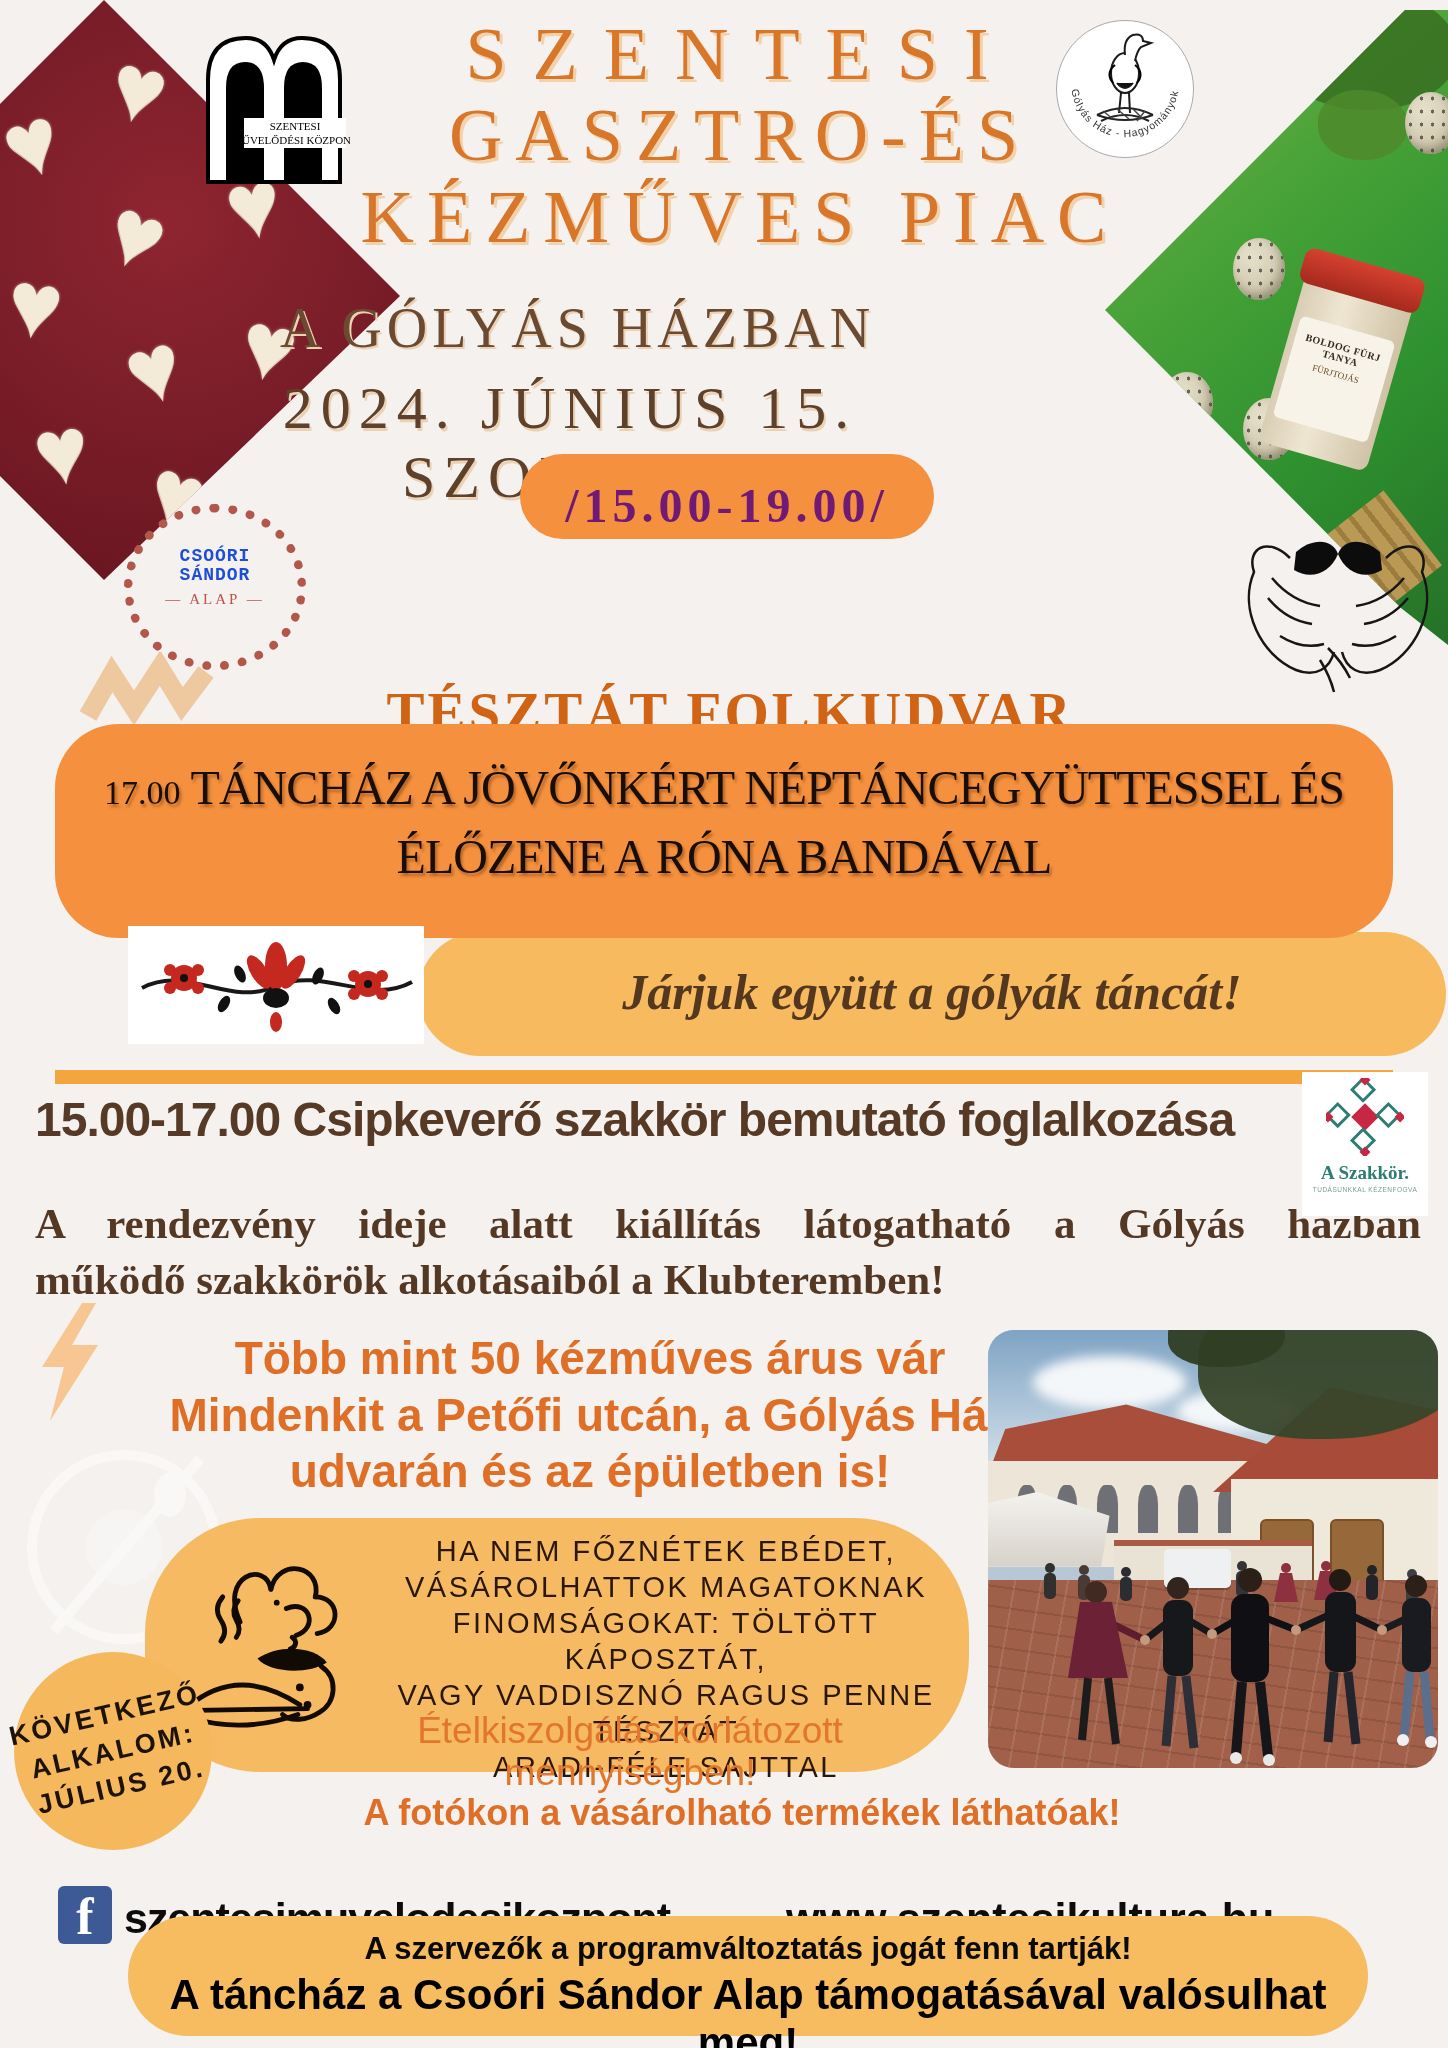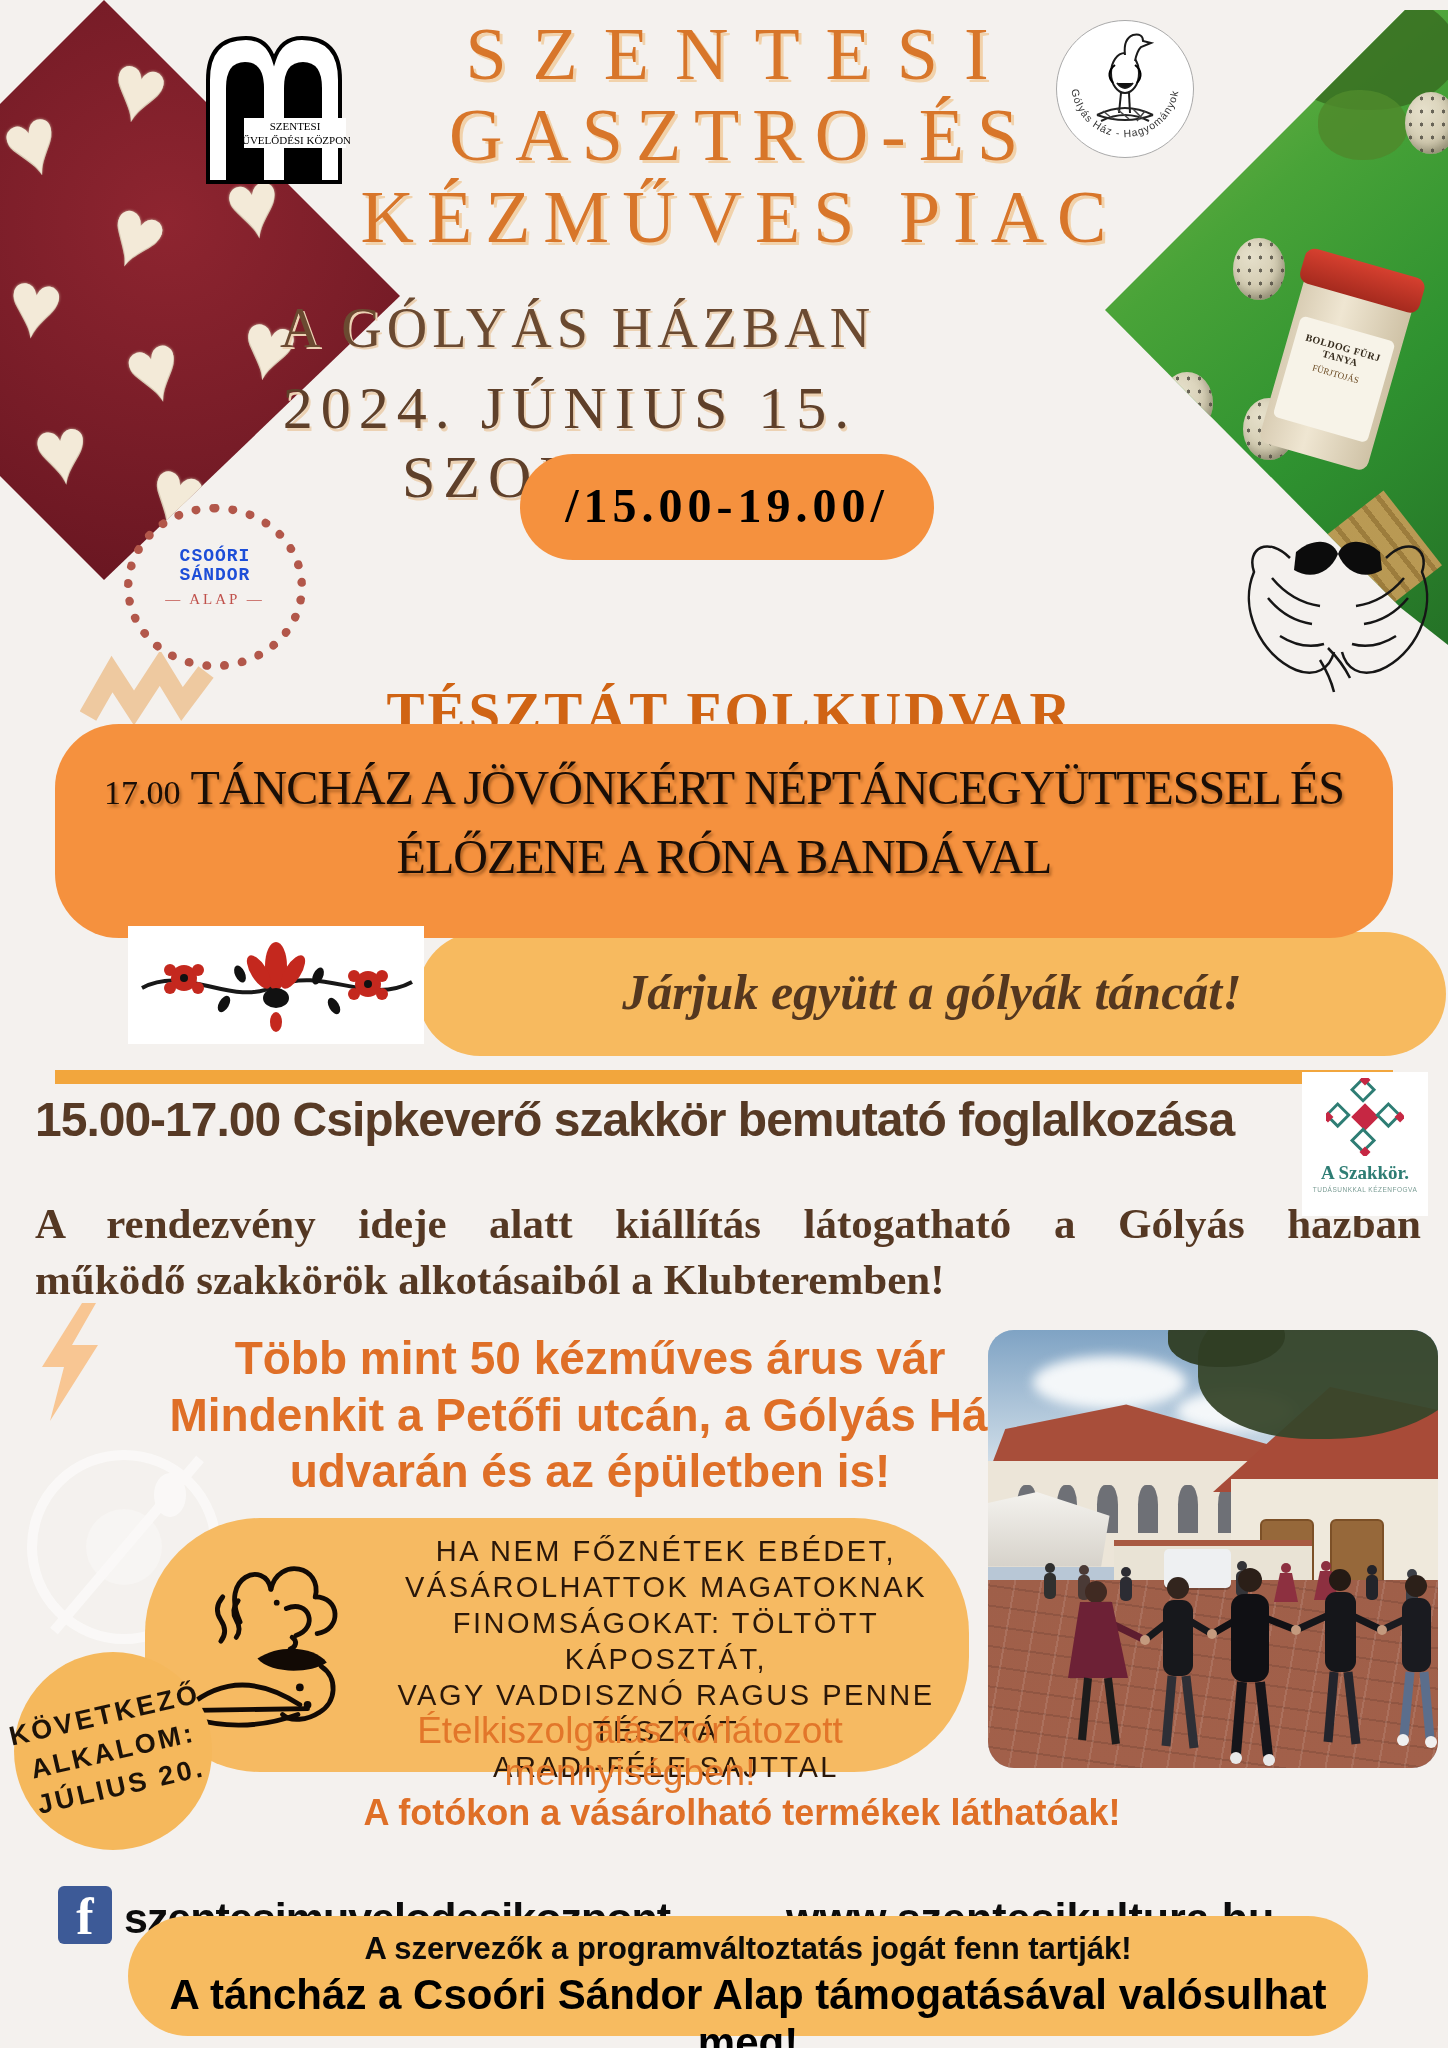--- a/index.html
+++ b/index.html
@@ -57,24 +57,24 @@
     background:#fff; border:1px solid #aaa; z-index:3; }
   .venue { left:280px; top:296px; font-family:"Liberation Serif",serif; z-index:3;
     font-size:56px; color:#6b4a31; letter-spacing:5px;
     text-shadow:2px 2px 0 #ecd2b4; }
   .address { left:688px; top:286px; width:210px; text-align:center; z-index:3;
     font-family:"Liberation Serif",serif; font-weight:bold; font-size:35px;
     color:#121212; line-height:1.2; }
   .date-line { left:110px; top:374px; width:920px; text-align:center; z-index:3;
     font-family:"Liberation Serif",serif; font-size:60px; color:#5f402a;
     letter-spacing:8px; text-shadow:2px 3px 0 #ecd2b4; }
-  .time-pill { left:520px; top:454px; width:414px; height:106px; border-radius:54px;
+  .time-pill { left:520px; top:454px; width:414px; height:85px; border-radius:54px;
     background:#f5913e; z-index:3; text-align:center; line-height:104px;
     font-family:"Liberation Serif",serif; font-size:48px; font-weight:bold;
-    color:#000000; letter-spacing:5px; }
+    color:#701a75; letter-spacing:5px; }
   
   .csoori { left:124px; top:504px; width:182px; height:166px; border-radius:50%;
     border:9px dotted #b2574a; z-index:3; text-align:center; padding-top:34px;
     font-family:"Liberation Serif",serif; }
   .csoori .c1 { font-size:18px; font-weight:bold; color:#1d4ed8; letter-spacing:1px; line-height:1.05;font-family:Liberation Mono, monospace;}
   .csoori .c3 { margin-top:6px; font-size:15px; color:#c0504a; letter-spacing:3px; }
   .programok { left:324px; top:566px; width:830px; text-align:center; z-index:3;
     font-family:"Liberation Serif",serif; font-size:52px; color:#5a3d29;
     letter-spacing:20px; text-shadow:2px 2px 0 #e9d3b8; }
   .storks-art { left:1232px; top:518px; width:212px; height:200px; z-index:2; }

